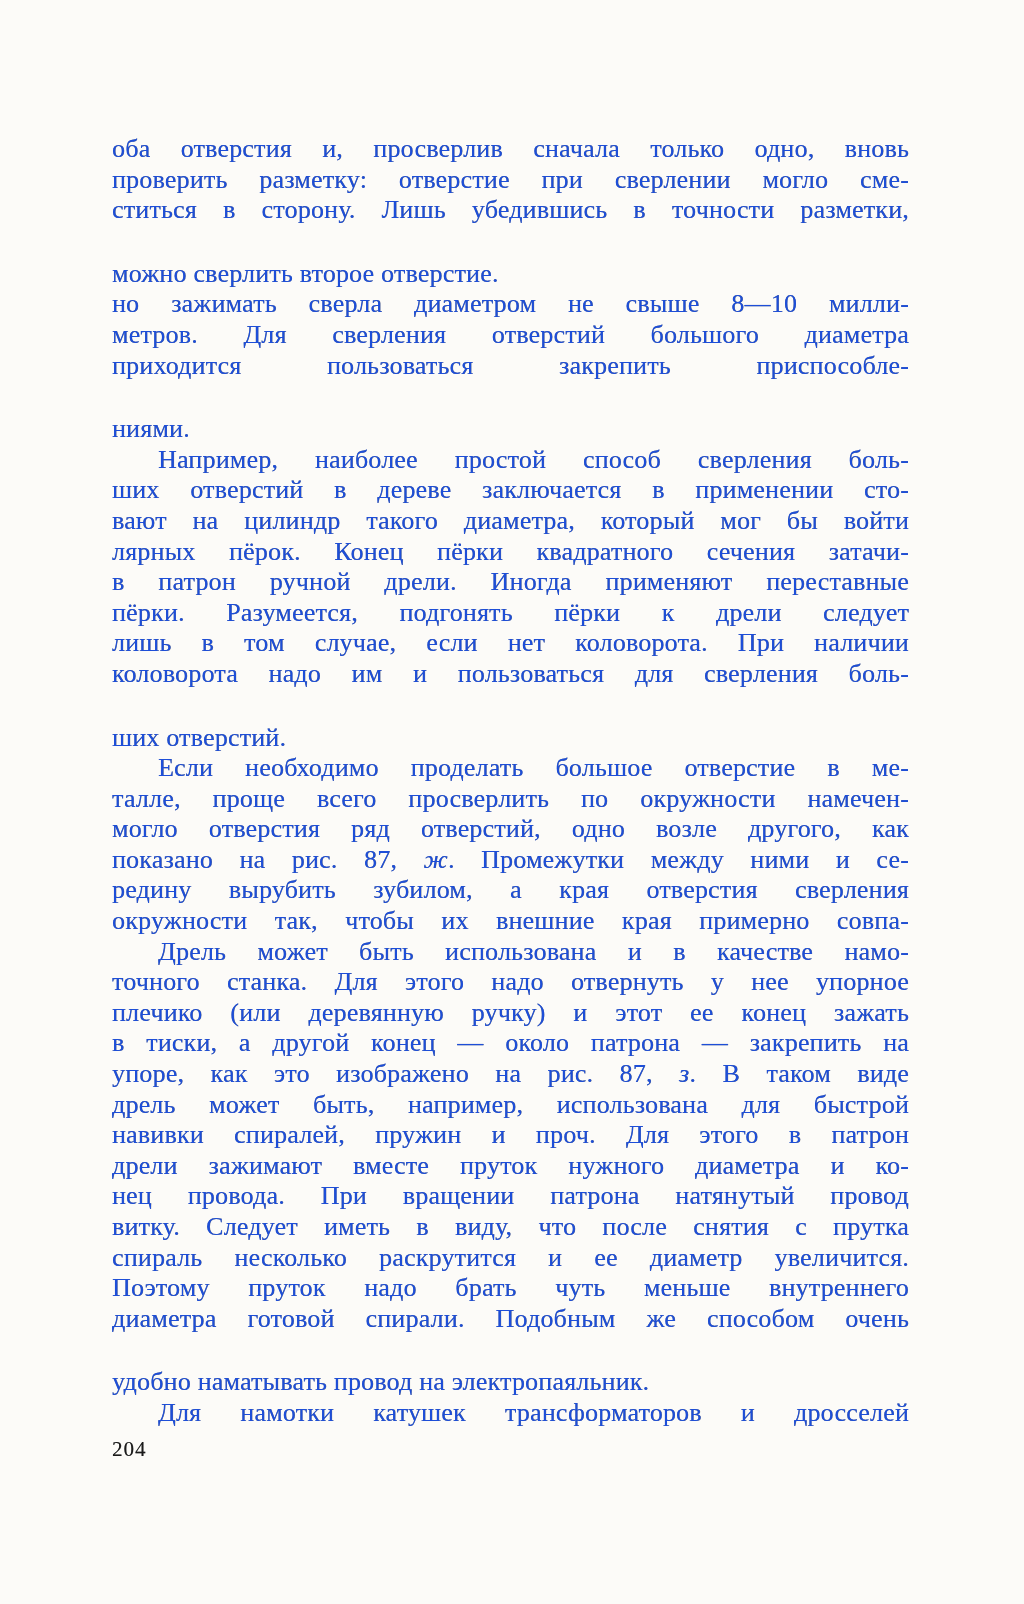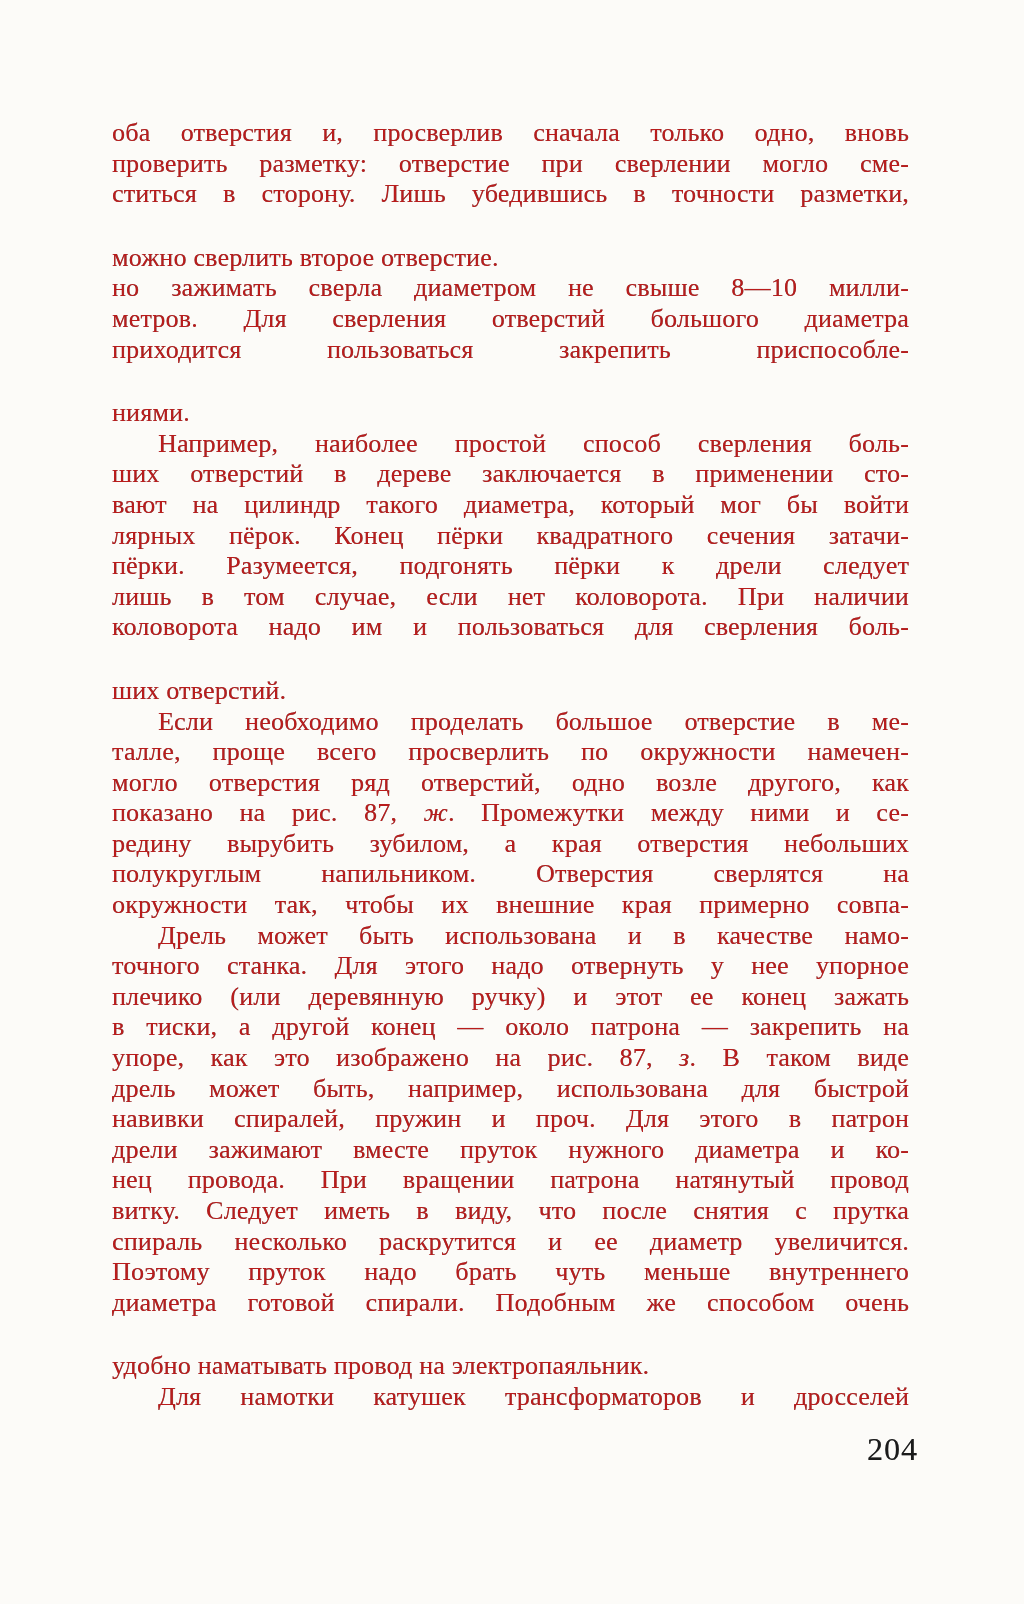--- a/index.html
+++ b/index.html
@@ -15,25 +15,25 @@
   .page {
     position: relative;
     width: 1024px;
     height: 1604px;
     background: #fcfbf8;
     overflow: hidden;
   }
   .text-block {
     position: absolute;
     left: 112px;
-    top: 118px;
+    top: 134px;
     width: 797px;
     font-size: 26px;
     line-height: 30.6px;
-    color: #b91c1c;
+    color: #1d4ed8;
     letter-spacing: 0.2px;
     text-shadow: 0.2px 0.2px 0.4px rgba(25,25,25,0.55);
   }
   .para {
     margin: 0;
     padding: 0;
   }
   .line {
     height: 30.6px;
     text-align: justify;
@@ -48,22 +48,22 @@
     text-indent: 46px;
   }
   .line i {
     font-style: italic;
   }
   .page-number {
     position: absolute;
     left: 112px;
     top: 1434px;
     width: 806px;
-    text-align: right;
-    font-size: 32px;
+    text-align: left;
+    font-size: 21px;
     line-height: 30px;
     color: #1b1b1b;
     letter-spacing: 1px;
     text-shadow: 0.2px 0.2px 0.4px rgba(25,25,25,0.55);
   }
 </style>
 </head>
 <body>
 
 <div class="page">
@@ -78,32 +78,32 @@
         <div class="line">но зажимать сверла диаметром не свыше 8—10 милли-</div>
         <div class="line">метров. Для сверления отверстий большого диаметра</div>
         <div class="line">приходится пользоваться закрепить приспособле-</div>
         <div class="line endline">ниями.</div>
       </div>
       <div class="para">
         <div class="line indent">Например, наиболее простой способ сверления боль-</div>
         <div class="line">ших отверстий в дереве заключается в применении сто-</div>
         <div class="line">вают на цилиндр такого диаметра, который мог бы войти</div>
         <div class="line">лярных пёрок. Конец пёрки квадратного сечения затачи-</div>
+        <div class="line">в патрон ручной дрели. Иногда применяют переставные</div>
         <div class="line">пёрки. Разумеется, подгонять пёрки к дрели следует</div>
         <div class="line">лишь в том случае, если нет коловорота. При наличии</div>
         <div class="line">коловорота надо им и пользоваться для сверления боль-</div>
         <div class="line endline">ших отверстий.</div>
       </div>
       <div class="para">
         <div class="line indent">Если необходимо проделать большое отверстие в ме-</div>
         <div class="line">талле, проще всего просверлить по окружности намечен-</div>
         <div class="line">могло отверстия ряд отверстий, одно возле другого, как</div>
         <div class="line">показано на рис. 87, <i>ж</i>. Промежутки между ними и се-</div>
-        <div class="line">редину вырубить зубилом, а края отверстия небольших</div>
-        <div class="line">полукруглым напильником. Отверстия сверлятся на</div>
+        <div class="line">редину вырубить зубилом, а края отверстия сверления</div>
         <div class="line">окружности так, чтобы их внешние края примерно совпа-</div>
       </div>
       <div class="para">
         <div class="line indent">Дрель может быть использована и в качестве намо-</div>
         <div class="line">точного станка. Для этого надо отвернуть у нее упорное</div>
         <div class="line">плечико (или деревянную ручку) и этот ее конец зажать</div>
         <div class="line">в тиски, а другой конец — около патрона — закрепить на</div>
         <div class="line">упоре, как это изображено на рис. 87, <i>з</i>. В таком виде</div>
         <div class="line">дрель может быть, например, использована для быстрой</div>
         <div class="line">навивки спиралей, пружин и проч. Для этого в патрон</div>

